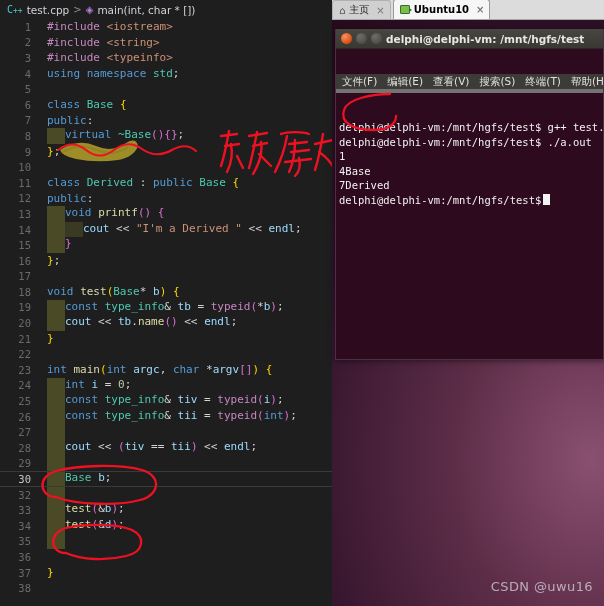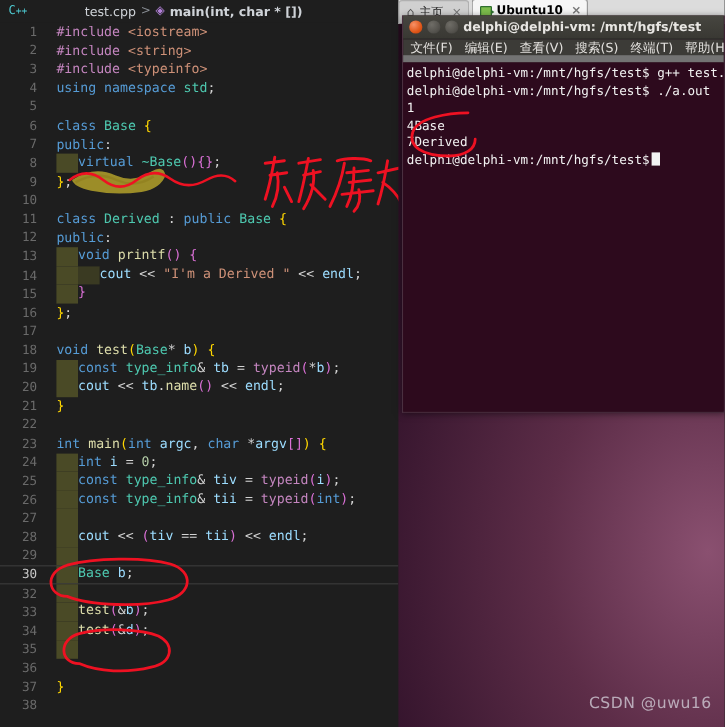--- a/index.html
+++ b/index.html
@@ -20,22 +20,22 @@
   .breadcrumb {
     height: 19px; display: flex; align-items: center;
     padding-left: 7px; gap: 4px;
     font-size: 10.5px; color: #bfc4ca;
     background: #1e1e1e;
     white-space: nowrap;
   }
   .bc-cpp { color: #4ec9d0; font-size: 10px; font-family:"DejaVu Sans Mono", monospace; }
   .bc-sep { color: #8a8f96; font-size: 10px; }
   .bc-sym { color: #b180d7; font-size: 10px; }
-  .bc-file { color: #cfd3d8; margin-left: 44px; }
-  .bc-fn { color: #cfd3d8; font-weight: bold; }
+  .bc-file { color: #cfd3d8; }
+  .bc-fn { color: #cfd3d8; }
 
   .code-area {
     position: relative;
     height: 587px;
     overflow: hidden;
     font-family: "DejaVu Sans Mono", "Liberation Mono", monospace;
     font-size: 11px;
   }
   .line {
     position: relative;
@@ -118,25 +118,26 @@
       radial-gradient(ellipse 200% 120% at 95% 75%, #8a5070 0%, #5d2d48 25%, #31122a 55%, #1b0612 100%);
   }
   .watermark {
     position:absolute; right:11px; bottom:12px;
     color:#c9c0cc; font-size:13px; letter-spacing:0.4px;
     font-family:"DejaVu Sans", sans-serif; opacity:.85;
   }
 
   
   .term {
-    position:absolute; left:335px; top:13px; width:269px; height:331px;
+    position:absolute; left:335px; top:29px; width:269px; height:331px;
     background:#2d0a1d;
     border:1px solid #4a3040; border-top:none;
     display:flex; flex-direction:column;
     box-shadow:0 1px 6px rgba(0,0,0,.5);
+    gap:25px;
   }
   .term-title {
     height:20px; background:#3c3b37;
     display:flex; align-items:center; gap:4px; padding-left:5px;
     border-bottom:1px solid #2a2926;
     background-image: linear-gradient(#474640, #393833);
   }
   .wbtn { width:11px; height:11px; border-radius:50%; display:inline-block; }
   .wbtn.close { background: radial-gradient(circle at 35% 32%, #f79167, #df5618 60%, #b53d0d); }
   .wbtn.min   { background: radial-gradient(circle at 35% 32%, #6f6d67, #55534e 60%, #3e3c38); }
@@ -146,21 +147,21 @@
   }
   .term-title-text {
     flex:1; text-align:center; color:#e8e6e3;
     font-size:10.5px; font-weight:bold; padding-right:28px;
     white-space:nowrap; overflow:hidden;
   }
   .term-menu {
     height:19px; background:#3c3b37;
     display:flex; align-items:center; gap:10px; padding-left:6px;
     color:#e2e0dd; font-size:10.5px;
-    border-bottom:6px solid #737373;
+    border-bottom:4px solid #737373;
   }
   .term-menu span { white-space:nowrap; }
   .term-body {
     flex:1; padding:2px 3px; overflow:hidden;
     font-family:"DejaVu Sans Mono","Liberation Mono",monospace;
     font-size:10.5px; line-height:14.5px;
     color:#f2f2f2; background:#2d0a1d;
   }
   .term-line { white-space:pre; }
   .cursor {

